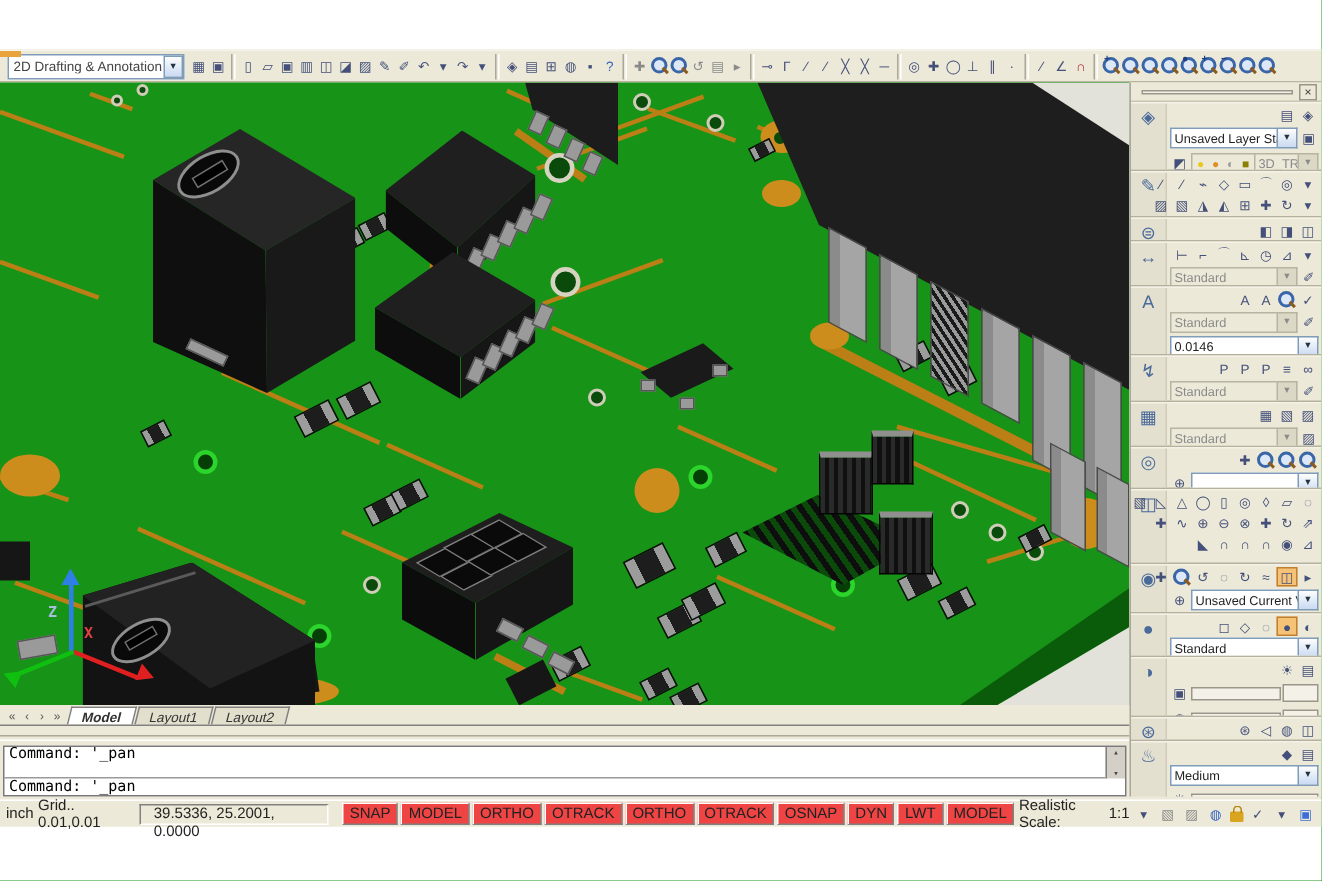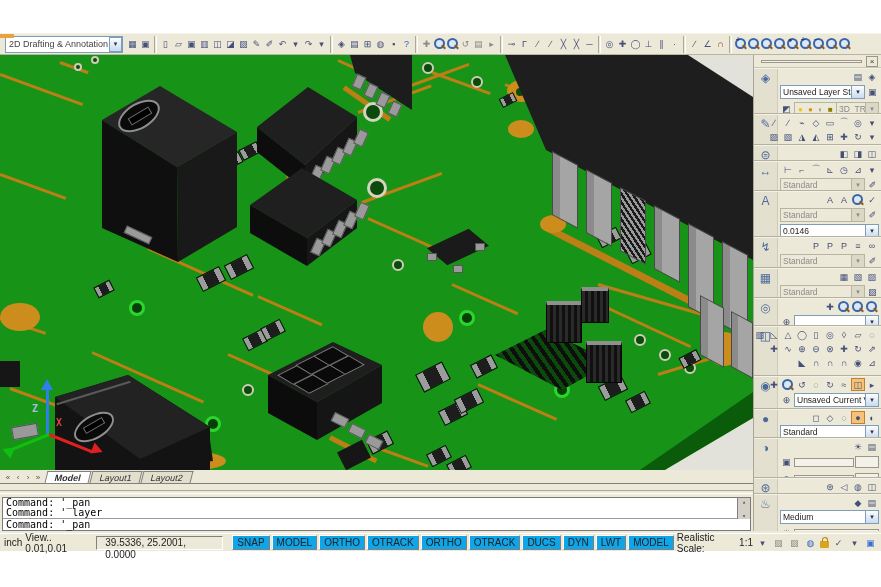--- a/index.html
+++ b/index.html
@@ -81,21 +81,21 @@
   .cmdsb{position:absolute;right:0;top:0;width:13px;height:21px;background:#d4d0c8;border-left:1px solid #808080;
          display:flex;flex-direction:column;justify-content:space-between;align-items:center;font-size:6px;color:#444;}
 
   
   .statusbar{position:absolute;left:0;top:500px;width:881px;height:18px;background:#ECE9D8;
              border-top:1px solid #ffffff;display:flex;align-items:center;font-size:10px;gap:3px;
              padding:0 4px;color:#222;}
   .coords{border:1px solid;border-color:#808080 #fff #fff #808080;padding:0 8px;height:14px;
           line-height:12px;background:#ece9d8;}
   .sbtns{display:flex;gap:2px;margin-left:6px;}
-  .sbtn{border:1px solid;border-color:#fff #808080 #808080 #fff;background:#0ea5e9;padding:0 4px;
+  .sbtn{border:1px solid;border-color:#fff #808080 #808080 #fff;background:#ef4444;padding:0 4px;
         height:15px;line-height:13px;font-size:10px;}
   .straY{margin-left:auto;display:flex;align-items:center;gap:3px;}
   .lockic{width:9px;height:7px;background:#d9a520;border-radius:1px;position:relative;margin-top:4px;}
   .lockic::before{content:"";position:absolute;left:1.5px;top:-4px;width:4px;height:4px;
                   border:1.5px solid #b8860b;border-bottom:none;border-radius:3px 3px 0 0;}
 
   
   .palette{position:absolute;left:753px;top:22px;width:128px;height:476px;background:#ECE9D8;
            border-left:1px solid #aca899;overflow:hidden;font-size:9px;}
   .ptitle{height:13px;display:flex;align-items:center;padding:0 3px;border-bottom:1px solid #c9c5b2;}
@@ -407,21 +407,20 @@
         <span class="tab">Layout1</span>
         <span class="tab">Layout2</span>
       </span>
   </div>
 
   <div class="split"></div>
 
   <div class="cmdwin">
     <div class="cmdhist">
         <div class="cmdline">Command: '_pan</div>
-        <div class="cmdline">Command: '_layer</div>
       </div>
     <div class="cmdsb">
       <span>▴</span>
       <span>▾</span>
     </div>
     <div class="cmdprompt">Command: '_pan</div>
   </div>
 
   <div class="palette">
     <div class="ptitle">
@@ -763,30 +762,30 @@
         <div class="irowfull">
           <span class="tbi">✳</span>
           <span class="psltrack"></span>
         </div>
       </div>
     </div>
   </div>
 
   <div class="statusbar">
     <span>inch</span>
-    <span>View.. 0.01,0.01</span>
+    <span>Grid.. 0.01,0.01</span>
     <span class="coords">39.5336, 25.2001, 0.0000</span>
     <span class="sbtns">
         <span class="sbtn">SNAP</span>
         <span class="sbtn">MODEL</span>
         <span class="sbtn">ORTHO</span>
         <span class="sbtn">OTRACK</span>
         <span class="sbtn">ORTHO</span>
         <span class="sbtn">OTRACK</span>
-        <span class="sbtn">DUCS</span>
+        <span class="sbtn">OSNAP</span>
         <span class="sbtn">DYN</span>
         <span class="sbtn">LWT</span>
         <span class="sbtn">MODEL</span>
       </span>
     <span class="straY">
       <span>Realistic Scale:</span>
       <span>1:1</span>
       <span style="display:flex;gap:3px;align-items:center">
           <span class="tbi ">▾</span>
           <span class="tbi gray">▧</span>

